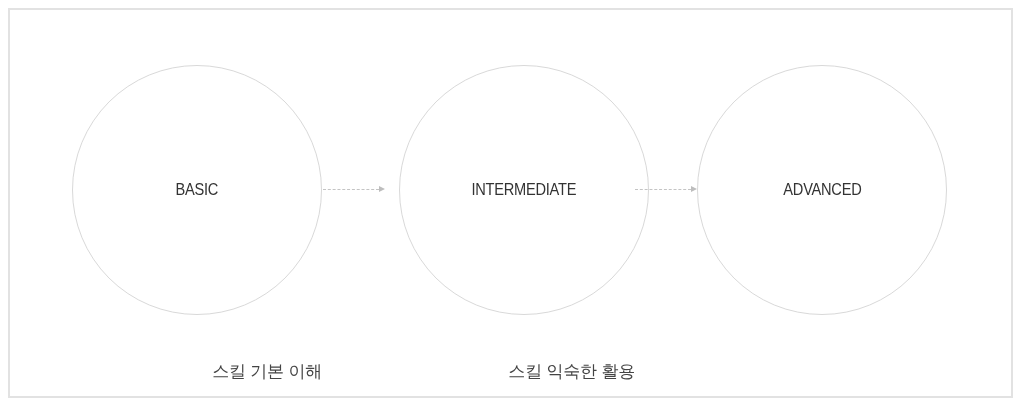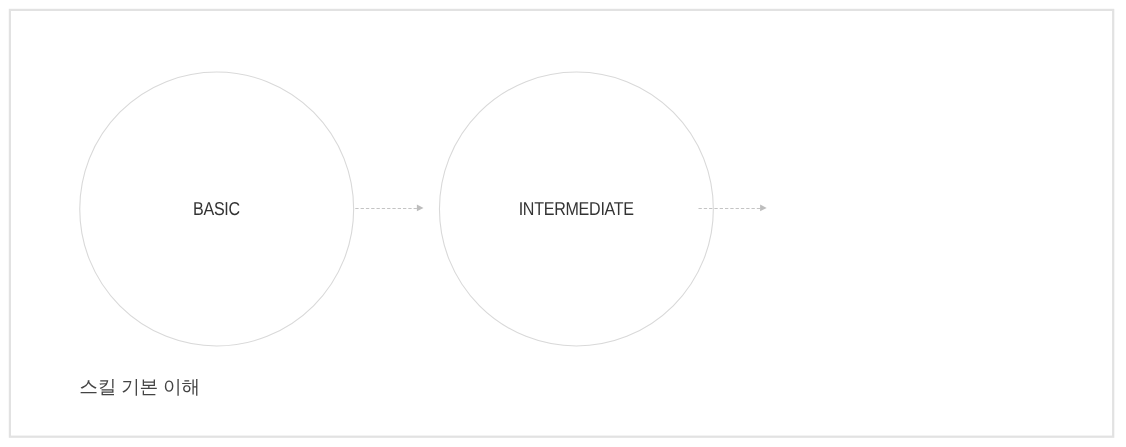--- a/index.html
+++ b/index.html
@@ -7,22 +7,22 @@
          font-family: "Liberation Sans", "DejaVu Sans", sans-serif; }
   .frame { position: absolute; left: 8px; top: 8px; width: 1005px; height: 390px;
            border: 2px solid #e2e2e2; box-sizing: border-box; background: #fff; }
   .stage { position: absolute; left: 0; top: 0; width: 1024px; height: 400px; }
   .circle { position: absolute; width: 250px; height: 250px; border-radius: 50%;
             border: 1px solid #d9d9d9; box-sizing: border-box;
             display: flex; align-items: center; justify-content: center; }
   .circle-label { font-family: "Liberation Sans Narrow", "Liberation Sans", sans-serif;
                   font-size: 17px; color: #333333; letter-spacing: -0.3px;
                   transform: scaleX(0.86); }
-  .caption { position: absolute; width: 250px; text-align: left;
-             font-size: 17px; color: #444444; top: 340px; letter-spacing: -0.2px; }
+  .caption { position: absolute; width: 250px; text-align: right;
+             font-size: 17px; color: #444444; top: 360px; letter-spacing: -0.2px; }
   .arrow { position: absolute; top: 189px; height: 2px; }
   .arrow .line { position: absolute; left: 0; top: 0; height: 0;
                  border-top: 1px dashed #c4c4c4; }
   .arrow .head { position: absolute; top: -3px; width: 0; height: 0;
                  border-top: 3.5px solid transparent; border-bottom: 3.5px solid transparent;
                  border-left: 6px solid #bdbdbd; }
 </style>
 </head>
 <body>
 
@@ -35,19 +35,23 @@
   <div class="caption" style="left:72px;">스킬 기본 이해</div>
 
   <div class="arrow" style="left:323px; width:62px;">
     <div class="line" style="width:56px;"></div>
     <div class="head" style="left:56px;"></div>
   </div>
 
   <div class="circle" style="left:399px; top:65px;">
     <span class="circle-label">INTERMEDIATE</span>
   </div>
+  <div class="caption" style="left:385px;">스킬 익숙한 활용</div>
 
   <div class="arrow" style="left:635px; width:62px;">
     <div class="line" style="width:56px;"></div>
     <div class="head" style="left:56px;"></div>
   </div>
 
+  <div class="circle" style="left:697px; top:65px;">
+    <span class="circle-label">ADVANCED</span>
+  </div>
 </div>
 
 </body></html>

